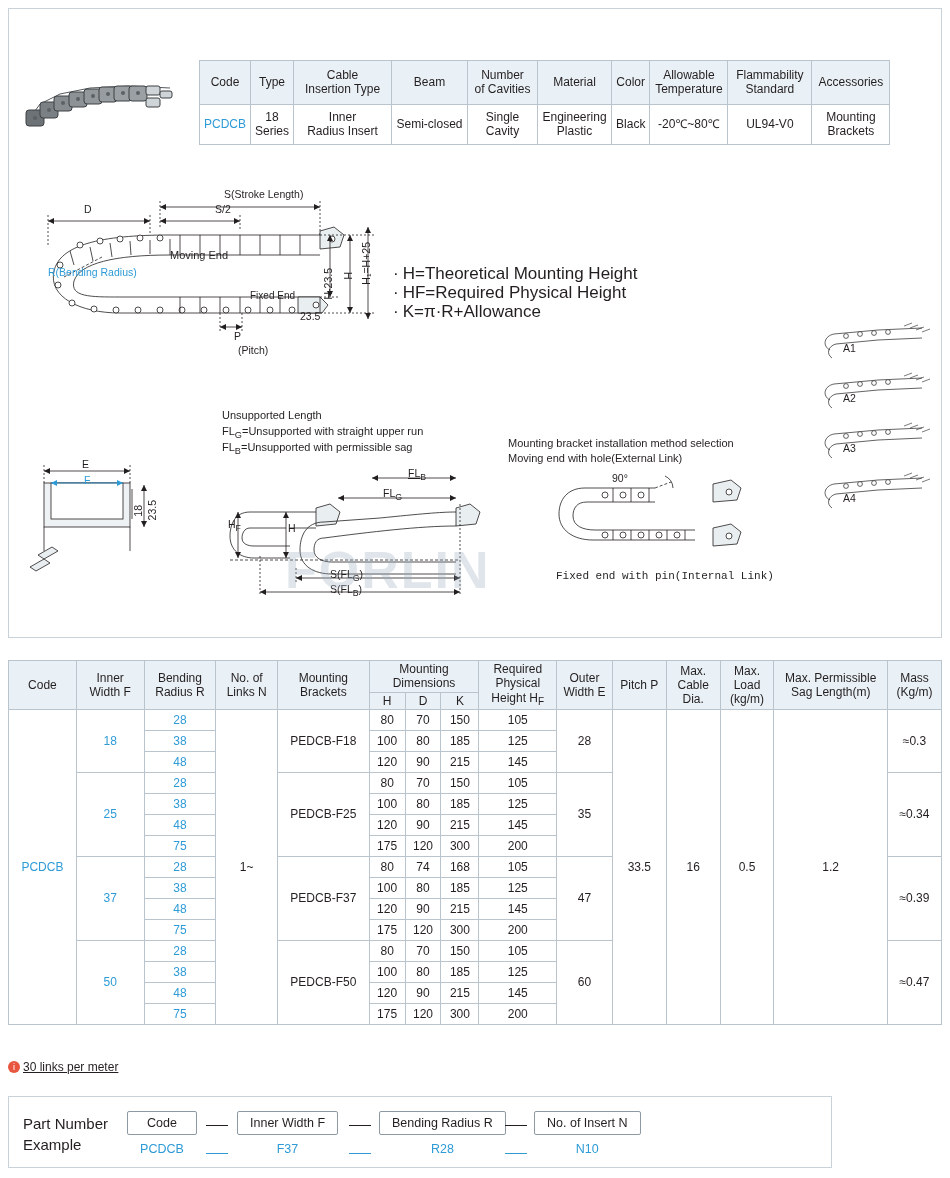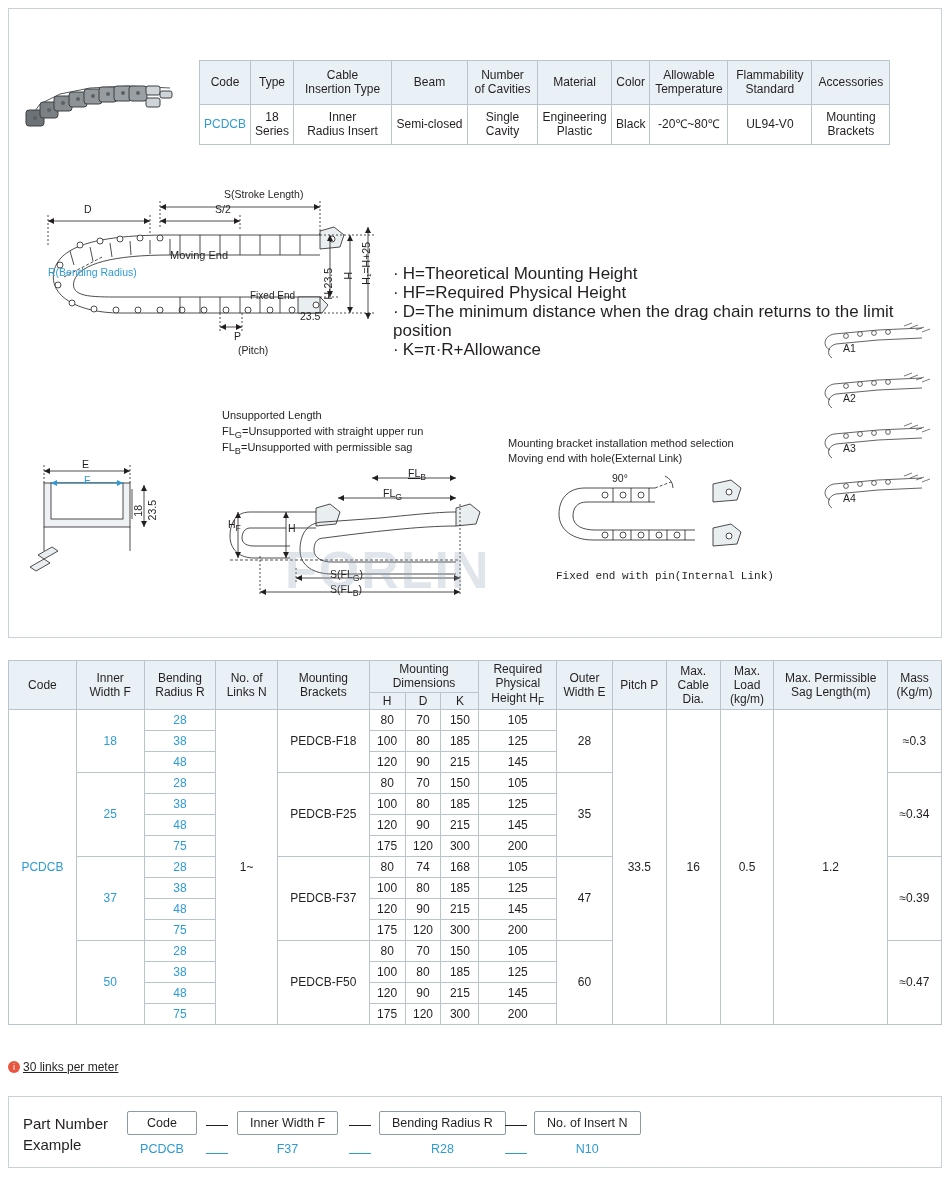--- a/index.html
+++ b/index.html
@@ -86,21 +86,21 @@
 
   .note-30 { position:absolute; left:8px; top:1060px; font-size:12px; color:#231f20;text-decoration:underline; }
   .note-30 .i {
     display:inline-block; width:12px; height:12px; border-radius:50%;
     background:#e8563f; color:#fff; font-size:9px; text-align:center;
     line-height:12px; margin-right:3px; vertical-align:1px;
   }
 
   
   .pn-box {
-    position:absolute; left:8px; top:1096px; width:934px; height:72px;
+    position:absolute; left:8px; top:1096px; width:824px; height:72px;
     border:1px solid #c9d2d8; background:#fff;
   }
   .pn-title { position:absolute; left:14px; top:16px; font-size:15px; line-height:21px; color:#231f20; }
   .pn-item { position:absolute; top:14px; text-align:center; }
   .pn-item .bx {
     border:1px solid #8e9aa3; border-radius:2px; padding:4px 12px;
     font-size:12.5px; background:#fff; display:inline-block; min-width:70px;
   }
   .pn-item .val { color:#2e9bd6; font-size:12.5px; margin-top:7px; }
   .pn-dash { position:absolute; top:28px; width:22px; height:1px; background:#231f20; }
@@ -277,21 +277,20 @@
   <span class="dim-label" style="left:322px; top:268px; writing-mode:vertical-rl; transform:rotate(180deg);">H-23.5</span>
   <span class="dim-label" style="left:342px; top:272px; writing-mode:vertical-rl; transform:rotate(180deg);">H</span>
   <span class="dim-label" style="left:360px; top:242px; writing-mode:vertical-rl; transform:rotate(180deg);">H₁=H+25</span>
   <span class="dim-label" style="left:300px; top:310px;">23.5</span>
   <span class="dim-label" style="left:234px; top:330px;">P</span>
   <span class="dim-label" style="left:238px; top:344px;">(Pitch)</span>
 
   <div class="note-list">
     <div>H=Theoretical Mounting Height</div>
     <div>HF=Required Physical Height</div>
-    <div>D=The minimum distance when the drag chain returns to the limit position</div>
     <div>K=π·R+Allowance</div>
   </div>
 
   <svg class="chain-svg" style="left:20px; top:455px;" width="150" height="130">
     <g stroke="#231f20" fill="none" stroke-width="0.8">
       <rect x="24" y="28" width="86" height="44" fill="#eef2f5"></rect>
       <rect x="31" y="28" width="72" height="36" fill="#fff"></rect>
       <line x1="24" y1="16" x2="110" y2="16"></line>
       <path d="M24,16 l6,-3 v6 z" fill="#231f20" stroke="none"></path>
       <path d="M110,16 l-6,-3 v6 z" fill="#231f20" stroke="none"></path>

